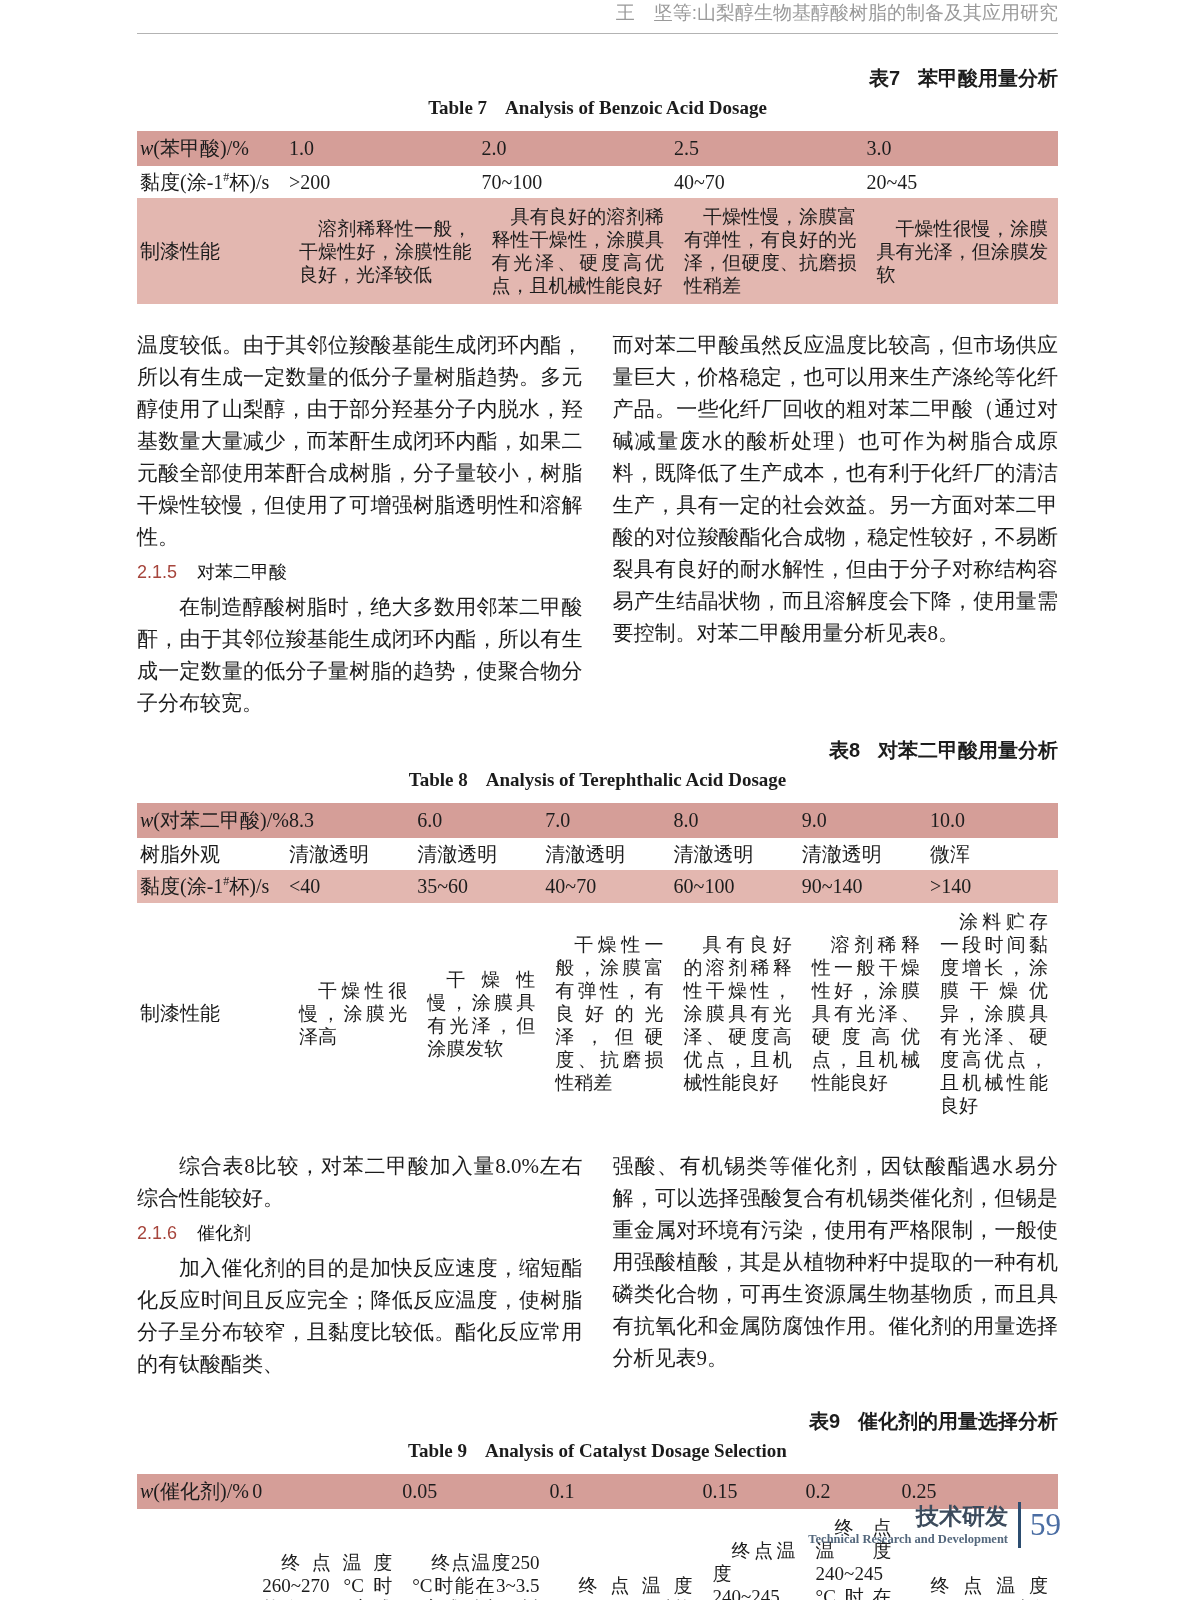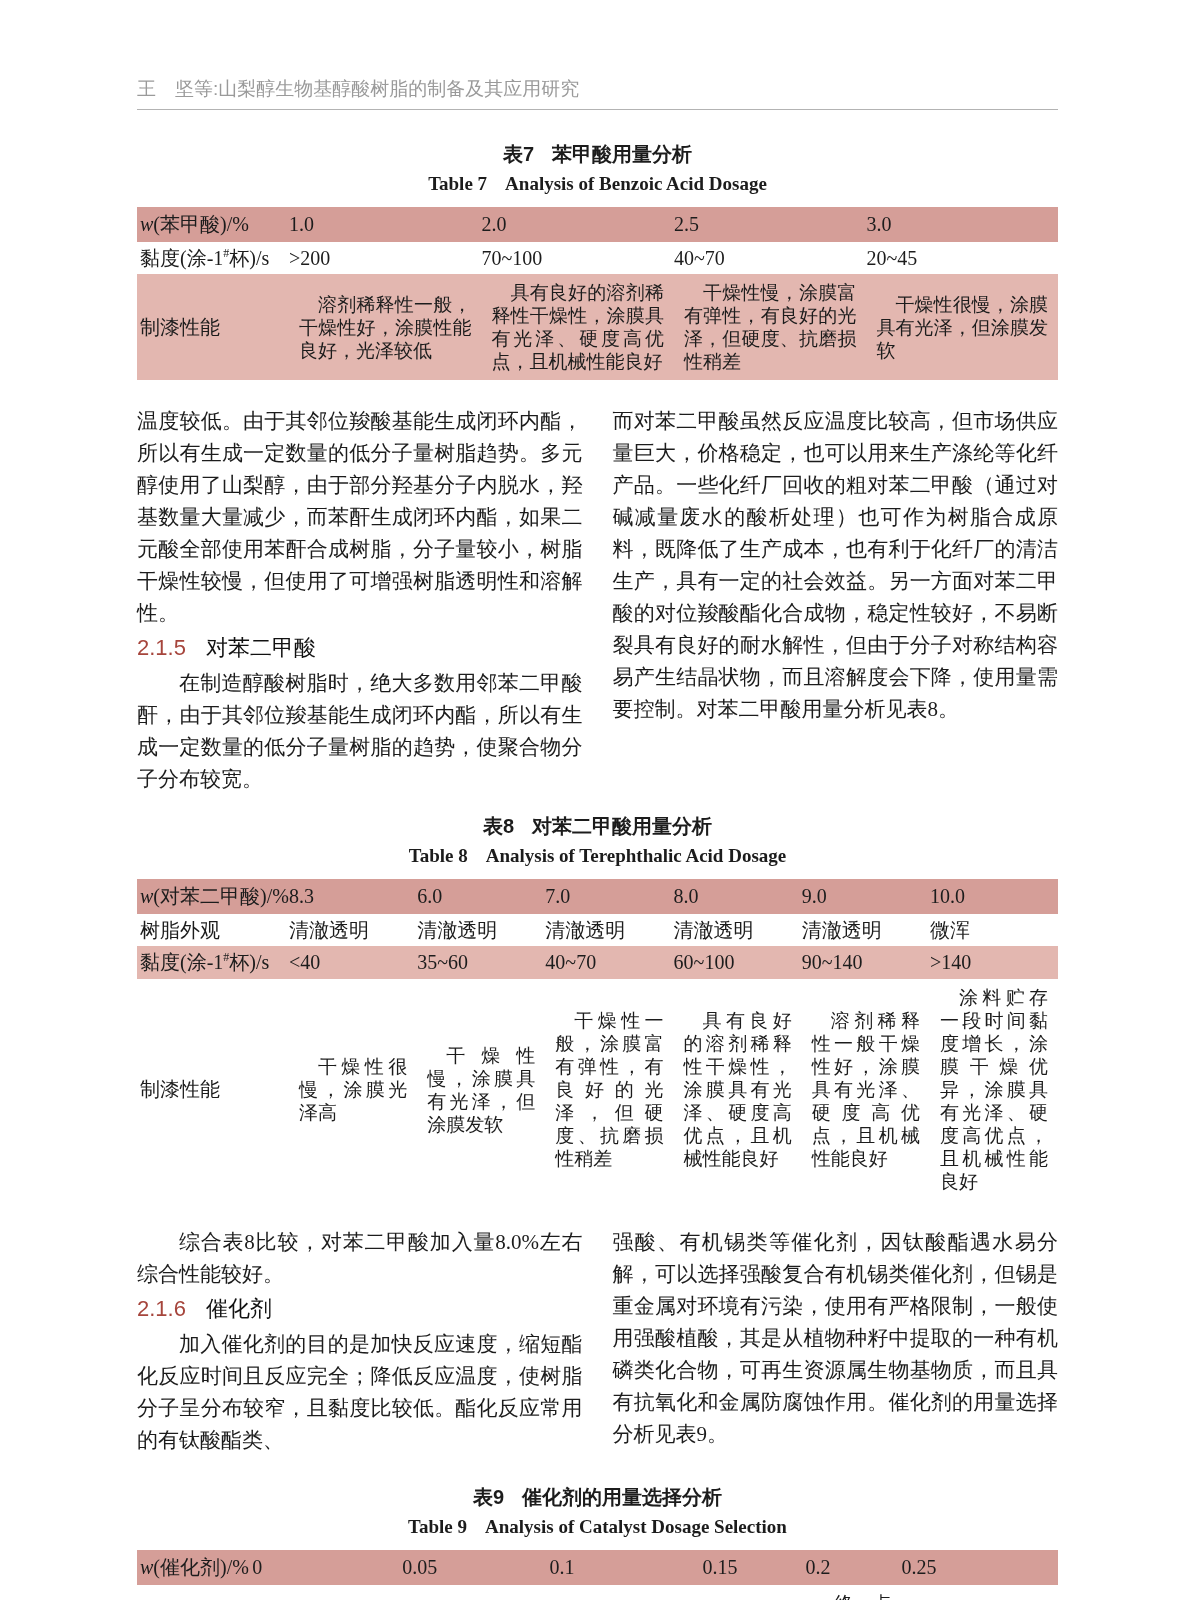--- a/index.html
+++ b/index.html
@@ -20,28 +20,28 @@
     width:1187px;height:1600px;position:relative;
     font-family:"Liberation Serif","DejaVu Serif",serif;
     color:var(--c-text);
   }
   .page{
     position:absolute;top:0;left:0;width:1187px;height:1600px;
     padding:0 129px 0 137px;
   }
   
   .running-head{
-    margin-top:76px;text-align:left;
+    text-align:right;
     font-size:19px;color:var(--c-running);
     font-family:"Liberation Sans","DejaVu Sans",sans-serif;
   }
   .head-rule{border-bottom:1px solid var(--c-rule);margin-top:7px;}
   
   .tbl-title-cn{
-    text-align:center;font-weight:bold;font-size:20px;
+    text-align:right;font-weight:bold;font-size:20px;
     font-family:"Liberation Sans","DejaVu Sans",sans-serif;
   }
   .tbl-title-en{
     text-align:center;font-weight:bold;font-size:19px;margin-top:5px;
     font-family:"Liberation Serif","DejaVu Serif",serif;
   }
   .tbl-title-cn .pfx,.tbl-title-en .pfx{margin-right:18px;}
   
   table{width:100%;border-collapse:collapse;table-layout:fixed;}
   td{vertical-align:middle;font-size:20px;}
@@ -57,21 +57,21 @@
   .w-it{font-style:italic;}
   sup{font-size:12px;}
   
   .two-col{display:flex;gap:30px;}
   .col{width:50%;}
   .bodytext p{
     font-size:21px;line-height:32px;text-align:justify;
   }
   .bodytext p.indent{text-indent:2em;}
   .sec-head{
-    font-size:22px;line-height:34px;margin:2px 0 2px 0;
+    font-size:18px;line-height:34px;margin:2px 0 2px 0;
     font-family:"Liberation Sans","DejaVu Sans",sans-serif;
   }
   .sec-num{color:var(--c-section-red);}
   .sec-title{color:#111;margin-left:20px;}
   .t9-bottom{border-bottom:1px solid #6a6a6a;}
   
   .mt-t7title{margin-top:31px;}
   .mt-table{margin-top:12px;}
   .mt-body1{margin-top:25px;}
   .mt-t8title{margin-top:18px;}
@@ -257,14 +257,22 @@
       <td class="desc">终点温度260~270 °C时能在3~4 h完成反应，但聚合物分子量分布不均，后期黏度很不易控制，使树脂质量不稳定</td>
       <td class="desc">终点温度250 °C时能在3~3.5 h完成反应，树脂质量稳定，但黏度稍高，且有时反应时间较长（由于部分催化剂中毒引起）</td>
       <td class="desc">终点温度240~245 °C时能在4~5.5 h完成反应，树脂质量稳定，黏度适中，反应易控制</td>
       <td class="desc">终点温度240~245 °C时，只是反应时间稍短，其他情况与催化剂用量0.1%差不多</td>
       <td class="desc">终点温度240~245 °C时在4~5.5 h完成反应，终点温度240 °C时在4~6 h完成反应</td>
       <td class="desc">终点温度240~245 °C时在4~5 h完成反应，黏度与催化剂用量0.1%~0.2%情况区别不大</td>
     </tr>
   </tbody>
     </table>
 
+  <div class="footer">
+    <div class="footer-text">
+      <div class="footer-cn">技术研发</div>
+      <div class="footer-en">Technical Research and Development</div>
+    </div>
+    <div class="footer-bar"></div>
+    <div class="footer-page">59</div>
+  </div>
 
 </div>
 
 </body></html>

